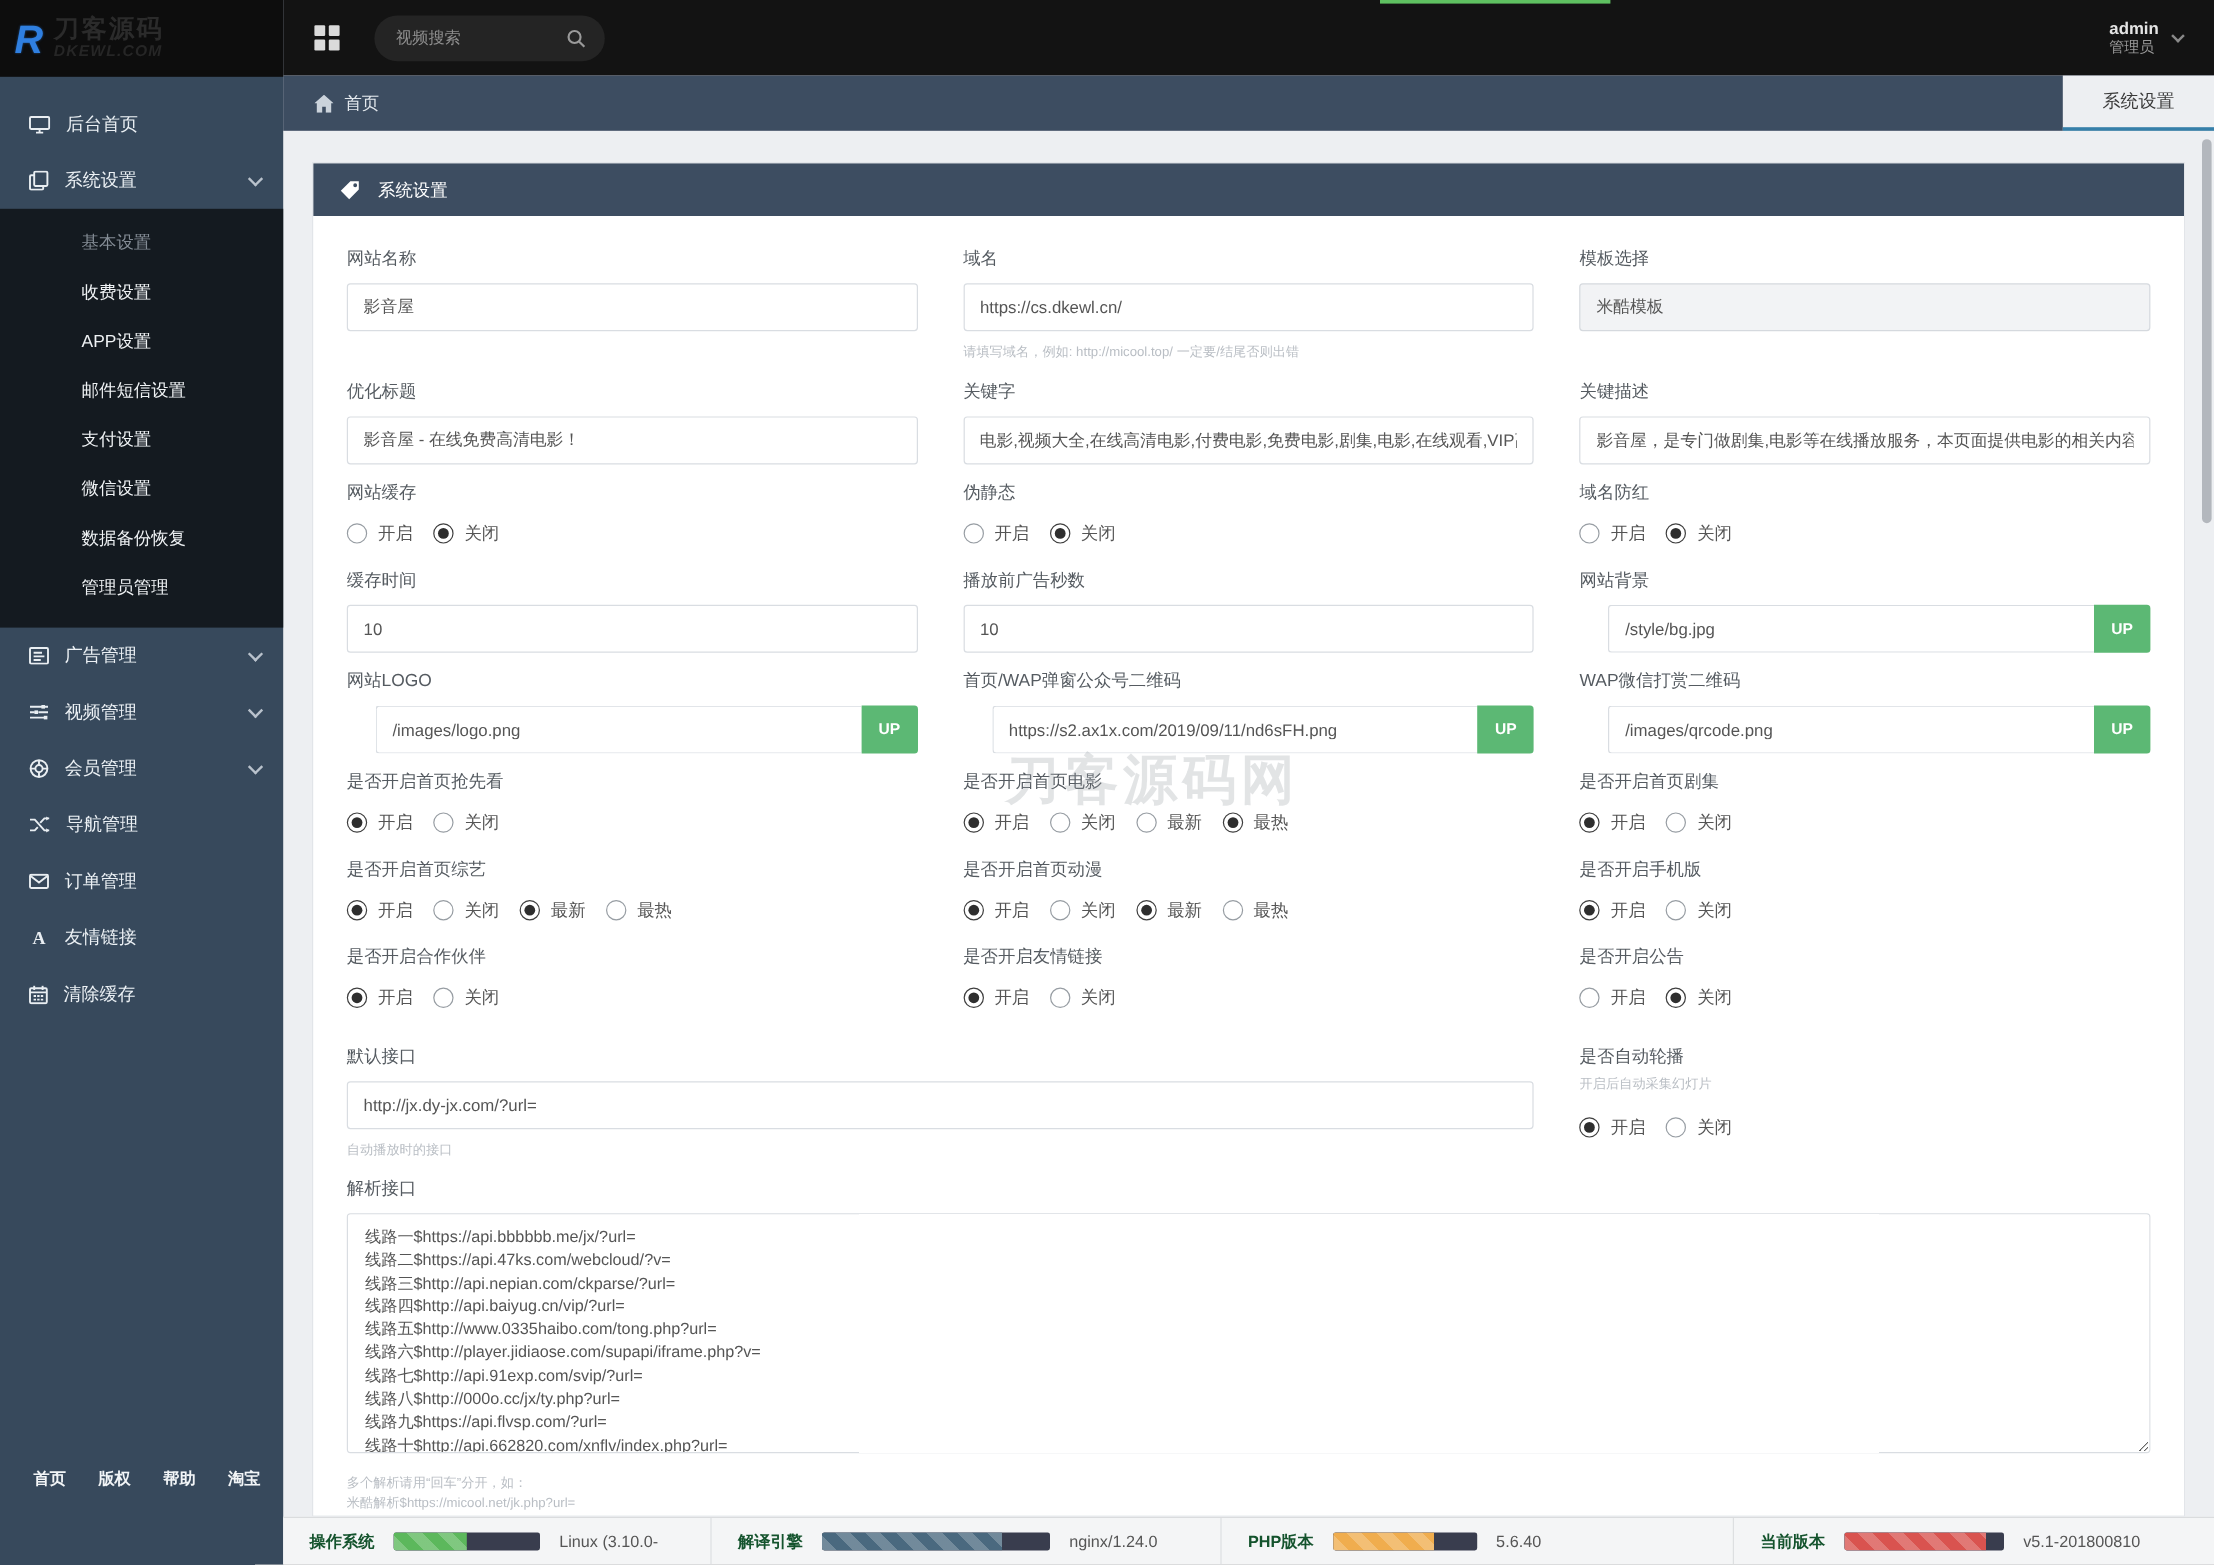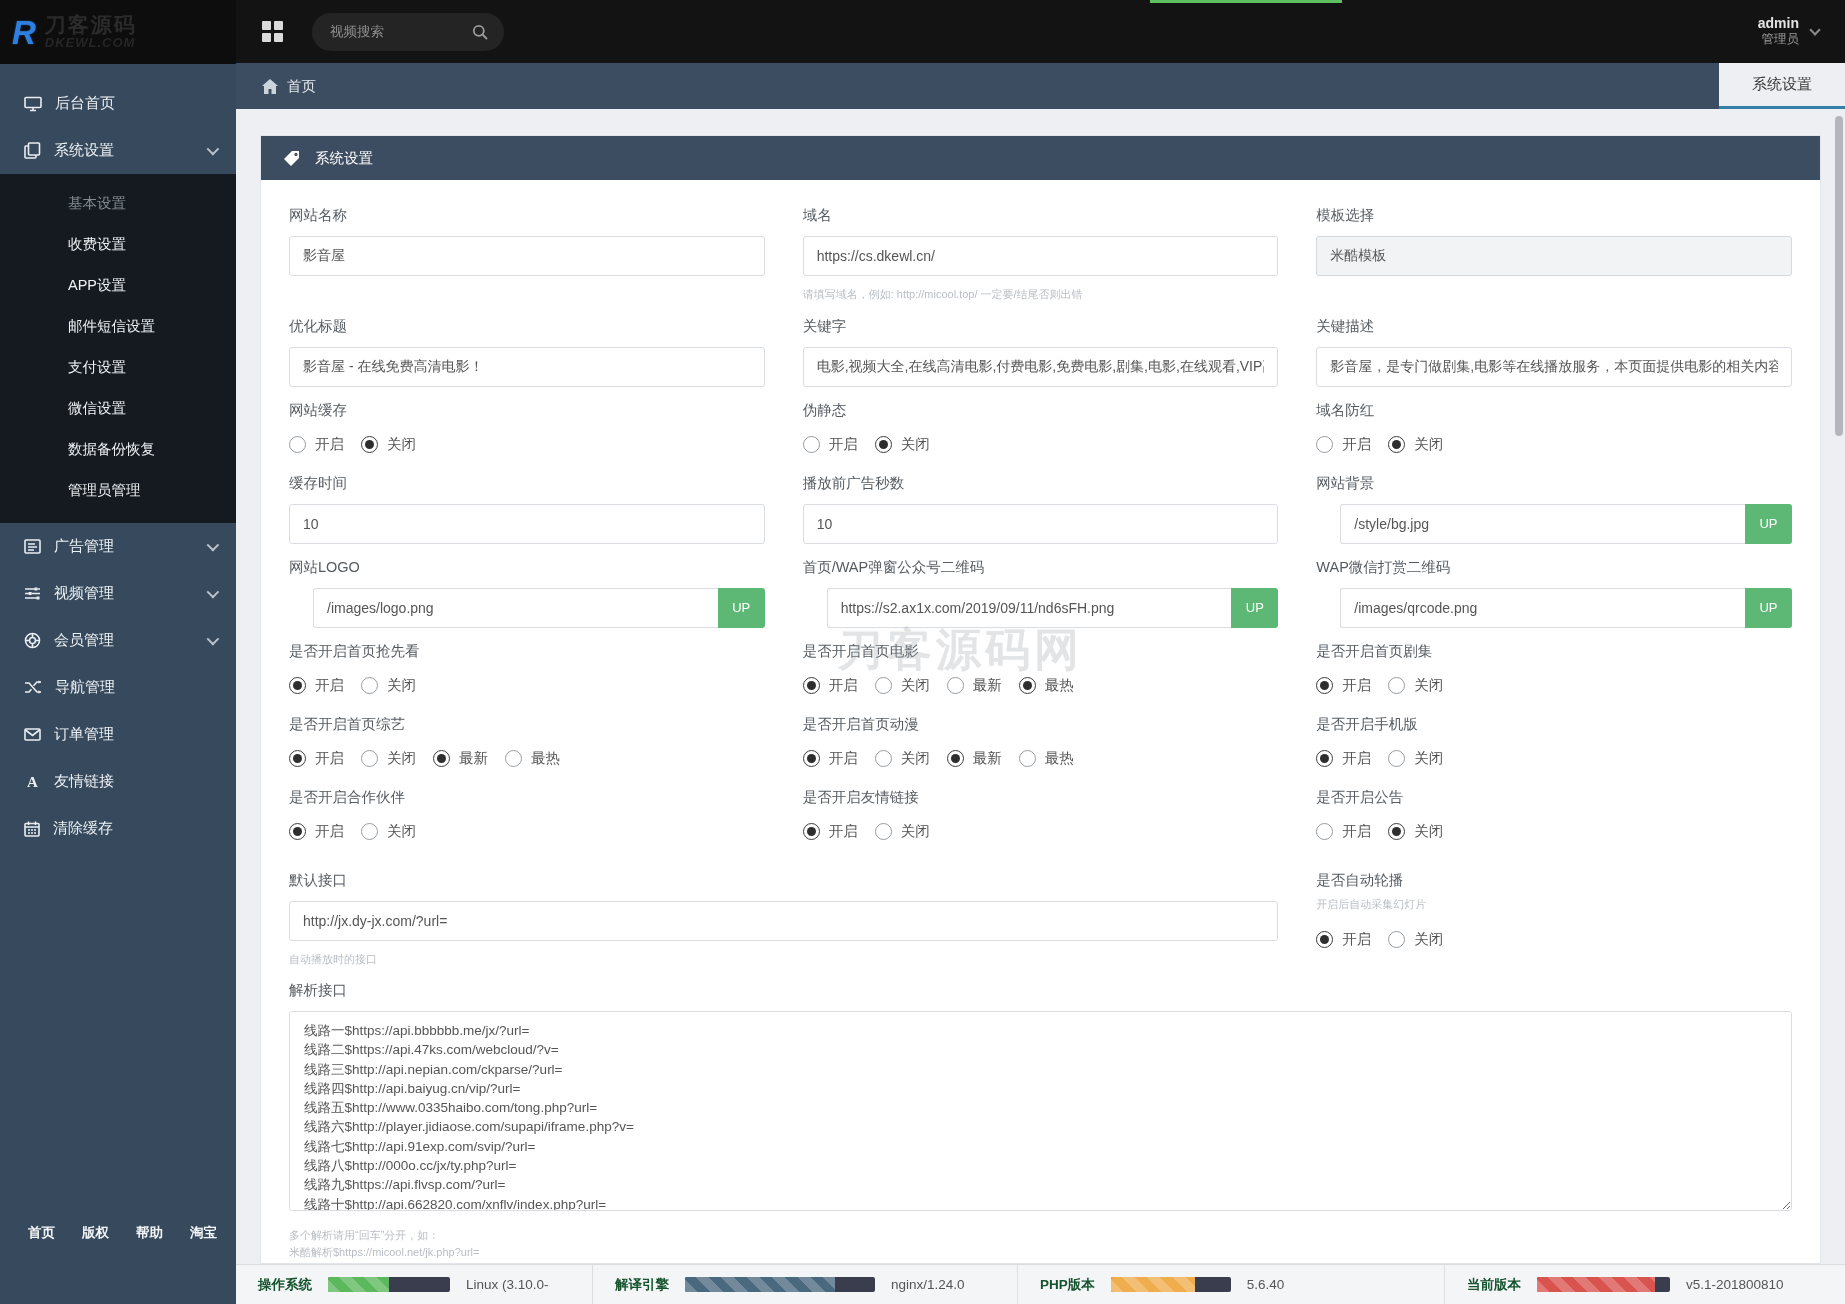--- a/index.html
+++ b/index.html
@@ -28,21 +28,21 @@
 
   
   .topbar { position:absolute; left:236px; top:0; right:0; height:63px; background:#131313; display:flex; align-items:center; padding:0 26px; z-index:4; }
   .loading-strip { position:absolute; left:1150px; top:0; width:192px; height:3px; background:#5FC061; z-index:9; }
   .grid-icon { width:22px; height:22px; display:grid; grid-template-columns:9px 9px; grid-template-rows:9px 9px; gap:3px; cursor:pointer; }
   .grid-icon i { background:#DADADA; border-radius:1px; }
   .search-pill { margin-left:28px; width:192px; height:38px; background:#242424; border-radius:19px; display:flex; align-items:center; padding:0 16px;justify-content:space-between; }
   .search-pill input { flex:1; background:transparent; border:none; outline:none; color:#C9C9C9; font-size:13.5px; width:100px; font-family:inherit; }
   .search-pill input::placeholder { color:#8F8F8F; }
   .user { margin-left:auto; display:flex; align-items:center; gap:12px; cursor:pointer; }
-  .user-lines { text-align:right; line-height:1.25; }
+  .user-lines { text-align:left; line-height:1.25; }
   .user-name { color:#E4E4E4; font-size:14px; font-weight:bold; }
   .user-role { color:#9A9A9A; font-size:12.5px; }
   .chev-dark { width:8px; height:8px; border-right:2px solid #8A8A8A; border-bottom:2px solid #8A8A8A; transform:rotate(45deg); margin-top:-4px; }
 
   
   .crumbbar { position:absolute; left:236px; top:63px; right:0; height:46px; background:#3D4D61; display:flex; align-items:center; padding-left:26px; z-index:4; }
   .crumb { display:flex; align-items:center; gap:9px; color:#E3E8ED; font-size:14.5px; cursor:pointer; }
   .crumb-tab { margin-left:auto; height:46px; background:#EDEFF2; color:#3A3A3A; font-size:15px; display:flex; align-items:center; padding:0 33px; border-bottom:3px solid #367FA9; cursor:pointer; }
 
   
@@ -53,21 +53,21 @@
 
   .grid3 { display:grid; grid-template-columns:1fr 1fr 1fr; column-gap:38px; }
   .span2 { grid-column:1 / 3; }
   .f { margin-bottom:14px; }
   .flabel { display:block; color:#555B61; font-size:14.5px; margin-bottom:11px; }
   .tinput { width:100%; height:40px; border:1px solid #D9DDE2; border-radius:3px; padding:0 13px; font-size:14px; color:#555; background:#fff; outline:none; font-family:inherit; }
   .selectbox { width:100%; height:40px; border:1px solid #D5D9DE; border-radius:3px; padding:0 13px; font-size:14px; color:#555; background:#F2F3F5; display:flex; align-items:center; cursor:pointer; }
   .help { color:#B9BEC4; font-size:11px; margin-top:10px; line-height:1.5; }
   .igroup { display:flex;padding-left:24px; }
   .igroup .tinput { border-radius:3px 0 0 3px; flex:1; border-right:none; }
-  .up-btn { width:47px; height:40px; background:#5CB874; color:#fff; border:none; border-radius:0 3px 3px 0; font-size:13px; font-weight:normal; cursor:pointer; font-family:inherit; }
+  .up-btn { width:47px; height:40px; background:#5CB874; color:#fff; border:none; border-radius:0 3px 3px 0; font-size:13px; font-weight:bold; cursor:pointer; font-family:inherit; }
   .radios { display:flex; gap:17px; align-items:center; padding:4px 0 6px; }
   .radio { display:flex; align-items:center; gap:9px; color:#555; font-size:14.5px; cursor:pointer; }
   .rdot { width:17px; height:17px; border:1px solid #979DA3; border-radius:50%; background:#fff; position:relative; flex:0 0 auto; }
   .rdot.on { border-color:#3E3E3E; }
   .rdot.on::after { content:""; position:absolute; left:3px; top:3px; right:3px; bottom:3px; background:#2E2E2E; border-radius:50%; }
   .bigarea { width:100%; height:200px; border:1px solid #D9DDE2; border-radius:3px; padding:9px 14px; font-size:13.5px; line-height:1.43; color:#555; resize:vertical; outline:none; white-space:pre; overflow:auto; font-family:inherit; }
 
   .watermark { position:absolute; left:838px; top:620px; font-size:45px; font-weight:bold; color:#9AA0A6; opacity:.28; letter-spacing:4px; z-index:3; pointer-events:none; }
   .scroll-thumb { position:absolute; right:2px; top:116px; width:8px; height:320px; background:#B3B7BD; border-radius:4px; z-index:8; }
 

